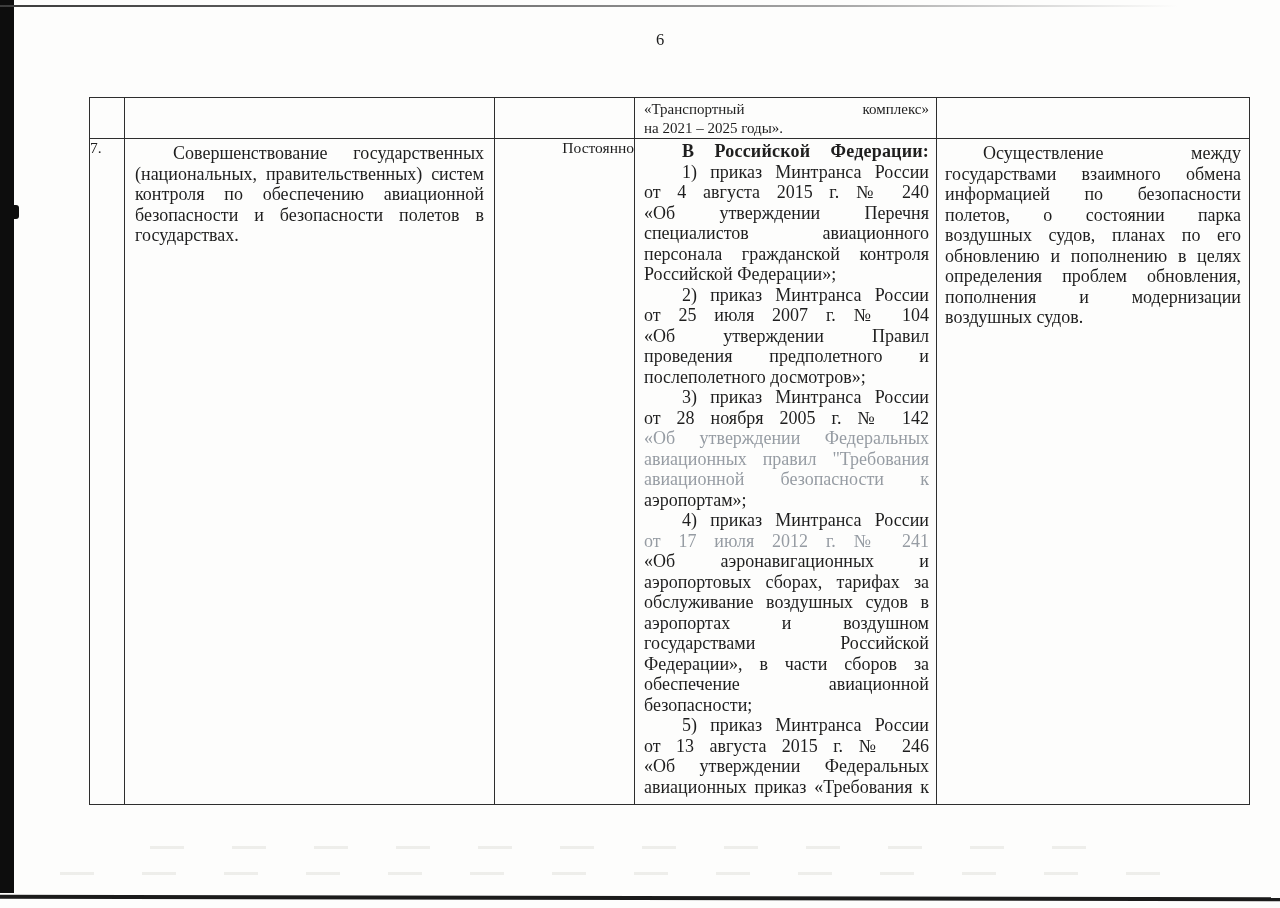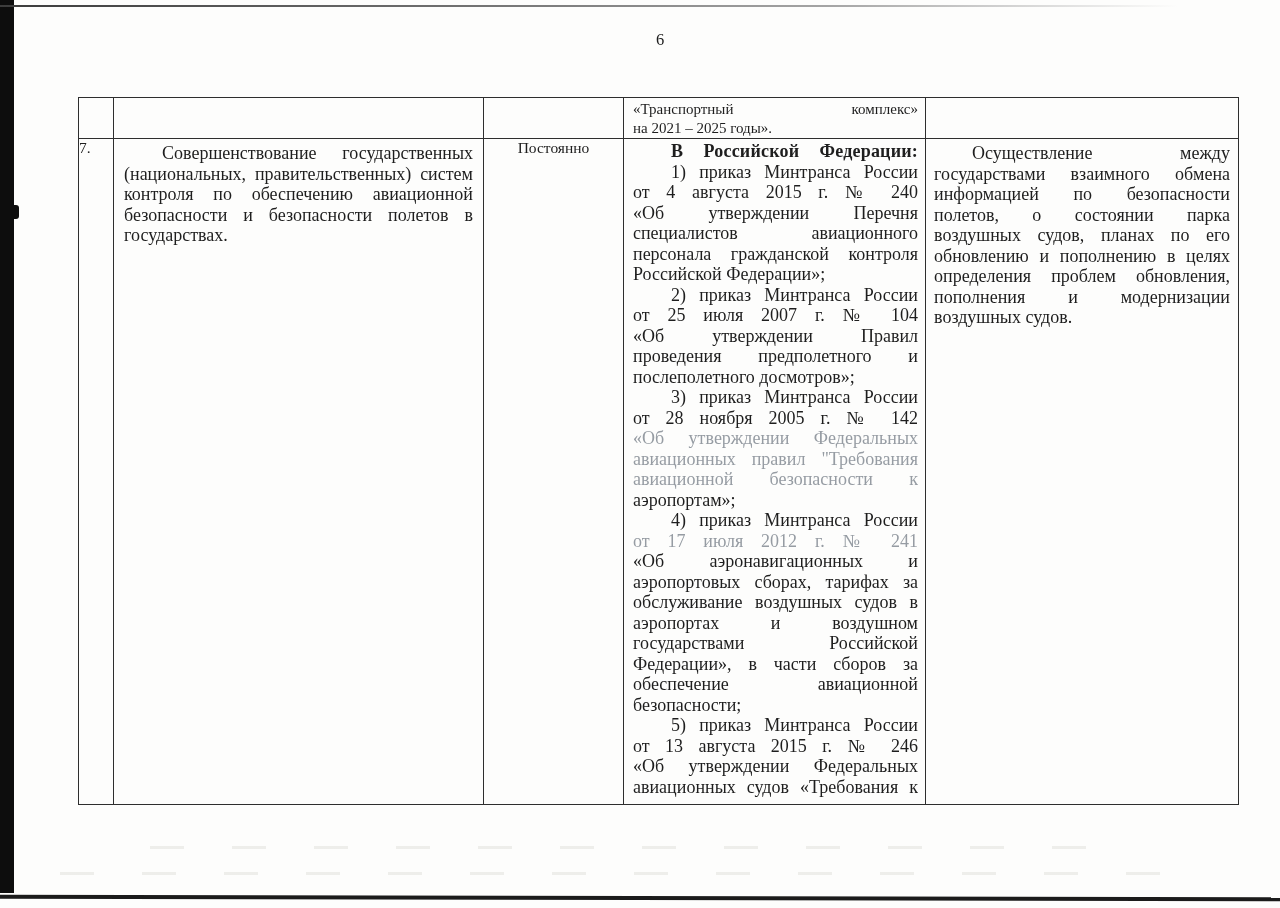--- a/index.html
+++ b/index.html
@@ -18,32 +18,32 @@
     background:linear-gradient(90deg,#3c3c3c 0%,#6f6f6f 35%,#a5a5a5 65%,rgba(170,170,170,0) 92%);}
   .line-bottom{position:absolute;left:0;top:896px;height:4px;width:100%;background:#1b1b1b;transform:rotate(0.12deg);}
   .dashrow{position:absolute;height:3px;opacity:.75;
     background:repeating-linear-gradient(90deg,#e9e9e5 0 34px,rgba(0,0,0,0) 34px 82px);}
   .dashrow.d1{left:150px;top:846px;width:960px;}
   .dashrow.d2{left:60px;top:872px;width:1120px;}
 
   .page-number{position:absolute;left:656px;top:30px;font-size:16.5px;}
 
   
-  .doc-table{position:absolute;left:78px;top:97px;width:1160px;
+  .doc-table{position:absolute;left:89px;top:97px;width:1160px;
     border-collapse:collapse;table-layout:fixed;}
   .doc-table td{border:1px solid #2e2e2e;vertical-align:top;padding:0;overflow:hidden;}
   tr.row-cont{height:40px;}
   tr.row-main{height:666px;}
 
   .cell-num{padding:3px 2px 0 8px;font-size:15.5px;}
   .lines{display:block;}
   .cell-activity .lines{padding:4px 10px 0 10px;}
   .cell-measures .lines{padding:2px 7px 0 9px;}
   .cell-coop .lines{padding:4px 8px 0 8px;}
-  .cell-term{text-align:center;padding-top:4px;font-size:15.5px;}
+  .cell-term{text-align:right;padding-top:4px;font-size:15.5px;}
 
   .tline{
     font-size:18px;line-height:20.5px;
     text-align:justify;text-align-last:justify;text-justify:inter-word;
     white-space:normal;
   }
   tr.row-cont .tline{line-height:19px;font-size:15px;}
   .tline.end{text-align-last:left;}
   .tline.ind{padding-left:38px;}
   .tline.b{font-weight:bold;letter-spacing:.2px;}
@@ -122,21 +122,21 @@
               <div class="tline">аэропортовых сборах, тарифах за</div>
               <div class="tline">обслуживание воздушных судов в</div>
               <div class="tline">аэропортах и воздушном</div>
               <div class="tline">государствами Российской</div>
               <div class="tline">Федерации», в части сборов за</div>
               <div class="tline">обеспечение авиационной</div>
               <div class="tline end">безопасности;</div>
               <div class="tline ind">5) приказ Минтранса России</div>
               <div class="tline">от 13 августа 2015 г. № 246</div>
               <div class="tline">«Об утверждении Федеральных</div>
-              <div class="tline">авиационных судов «Требования к</div>
+              <div class="tline">авиационных приказ «Требования к</div>
             </div>
         </td>
         <td class="cell-coop">
           <div class="lines">
               <div class="tline ind">Осуществление между</div>
               <div class="tline">государствами взаимного обмена</div>
               <div class="tline">информацией по безопасности</div>
               <div class="tline">полетов, о состоянии парка</div>
               <div class="tline">воздушных судов, планах по его</div>
               <div class="tline">обновлению и пополнению в целях</div>

